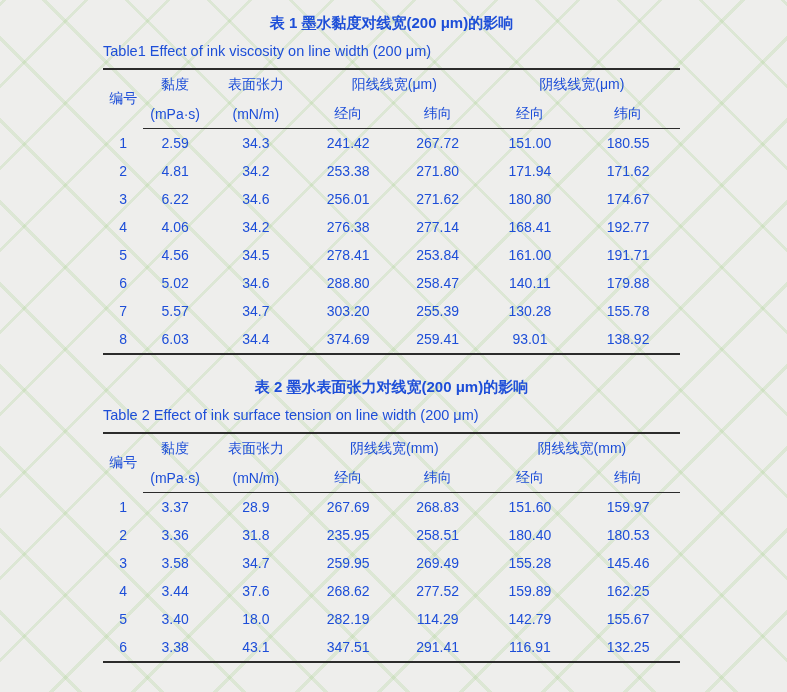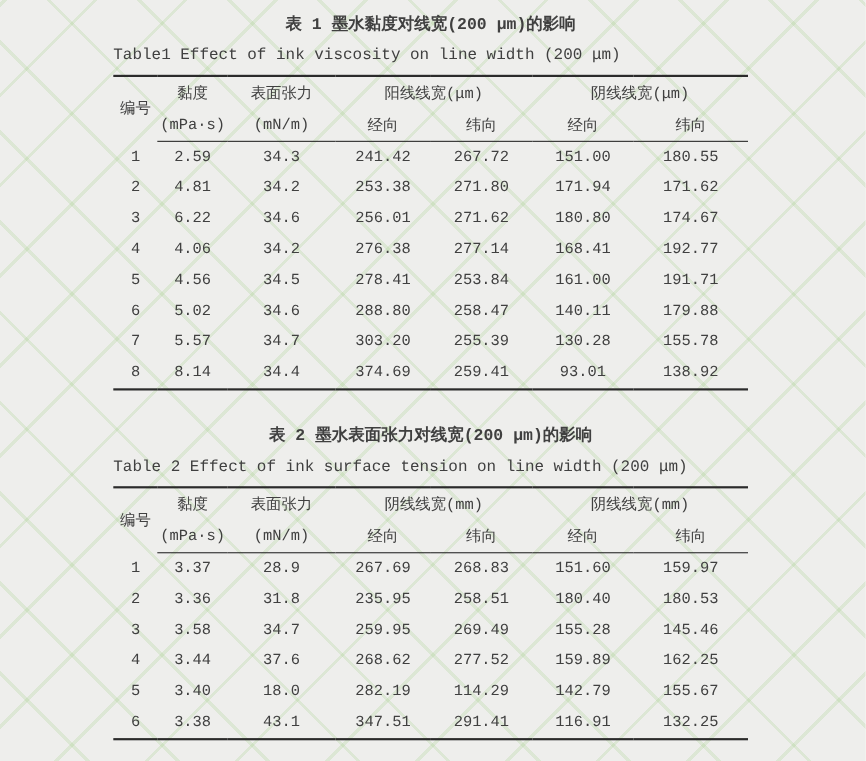--- a/index.html
+++ b/index.html
@@ -1,36 +1,36 @@
 <!DOCTYPE html>
 <html><head>
 <meta charset="utf-8">
 <style>
   html,body{margin:0;padding:0;}
   .sheet{
     position:relative;
     width:787px;height:692px;
     background:#eeeeec;
     overflow:hidden;
-    font-family:Liberation Mono, monospace;
-    color:#404040;
+    font-family:Liberation Sans, sans-serif;
+    color:#1d4ed8;
   }
   .watermark{
     position:absolute;inset:0;
     background-image:
       repeating-linear-gradient(45deg,  transparent 0 55px, rgba(150,202,120,0.20) 55px 58px),
       repeating-linear-gradient(-45deg, transparent 0 55px, rgba(150,202,120,0.20) 55px 58px);
     pointer-events:none;
   }
   .content{
     position:absolute;left:103px;top:0;width:577px;
   }
   .table-block{margin:0;}
   .block1{padding-top:13px;}
-  .block2{padding-top:32px;}
+  .block2{padding-top:22px;}
   .caption-zh{
     margin:0;text-align:center;
     font-size:15px;font-weight:bold;line-height:19px;
   }
   .caption-en{
     margin-top:10px;
     font-size:14.5px;line-height:18px;
   }
   table.paper-table{
     width:100%;
@@ -148,21 +148,21 @@
               <td>7</td>
               <td>5.57</td>
               <td>34.7</td>
               <td>303.20</td>
               <td>255.39</td>
               <td>130.28</td>
               <td>155.78</td>
             </tr>
             <tr>
               <td>8</td>
-              <td>8.14</td>
+              <td>6.03</td>
               <td>34.4</td>
               <td>374.69</td>
               <td>259.41</td>
               <td>93.01</td>
               <td>138.92</td>
             </tr>
           </tbody>
       </table>
     </section>
 

